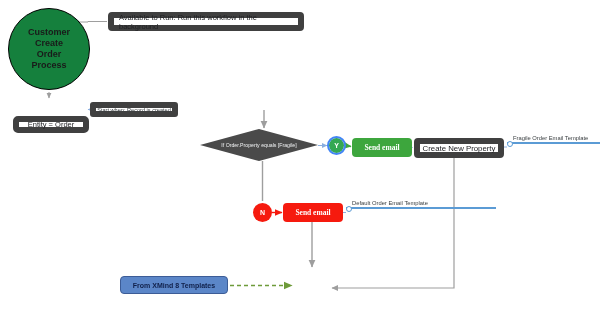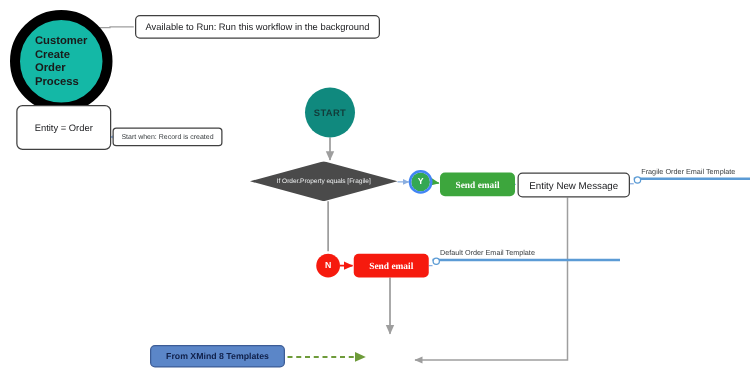--- a/index.html
+++ b/index.html
@@ -22,55 +22,55 @@
     width: 600px;
     height: 310px;
     pointer-events: none;
   }
   .node { position: absolute; box-sizing: border-box; }
 
   
   .process-circle {
     left: 8px; top: 8px;
     width: 82px; height: 82px;
-    border: 8px solid #000000;
-    border-radius: 50%;
-    background: #14b8a6;
-    display: flex;
-    align-items: center;
-    justify-content: center;
-    text-align: left;
+    border: 1px solid #000000;
+    border-radius: 50%;
+    background: #15803d;
+    display: flex;
+    align-items: center;
+    justify-content: center;
+    text-align: center;
   }
   .process-circle .label {
     font-size: 9px;
     font-weight: bold;
     color: #1a1a1a;
     line-height: 1.25;
     white-space: pre-line;
   }
 
   
   .note-box {
-    border: 1px solid #404040;
+    border: 6px solid #404040;
     border-radius: 4px;
     background: #ffffff;
     display: flex;
     align-items: center;
     justify-content: center;
     color: #202124;
   }
   .note-avail {
     left: 108px; top: 12px;
     width: 196px; height: 19px;
     font-size: 7.5px;
     padding: 0 5px;
   }
   .note-entity {
-    left: 13px; top: 84px;
-    width: 76px; height: 36px;
+    left: 13px; top: 116px;
+    width: 76px; height: 17px;
     border-radius: 5px;
     font-size: 7.5px;
   }
   .note-startwhen {
     left: 90px; top: 102px;
     width: 88px; height: 15px;
     border-radius: 3px;
     font-size: 5.6px;
     color: #3c4043;
   }
@@ -255,31 +255,30 @@
 Order
 Process</div>
   </div>
 
   <div class="node note-box note-avail">Available to Run: Run this workflow in the background</div>
 
   <div class="node note-box note-entity">Entity = Order</div>
 
   <div class="node note-box note-startwhen">Start when: Record is created</div>
 
-  <div class="node term-circle term-start">START</div>
 
   <div class="node diamond">
     <div class="label">If Order.Property equals [Fragile]</div>
   </div>
 
   <div class="node branch branch-yes">Y</div>
 
   <div class="node action action-green">Send email</div>
 
-  <div class="node note-box note-createmsg">Entity New Message</div>
+  <div class="node note-box note-createmsg">Create New Property</div>
 
   <div class="tmpl tmpl-fragile">
     <div class="dot"></div>
     <div class="txt">Fragile Order Email Template</div>
     <div class="rule"></div>
   </div>
 
   <div class="node branch branch-no">N</div>
 
   <div class="node action action-red">Send email</div>

